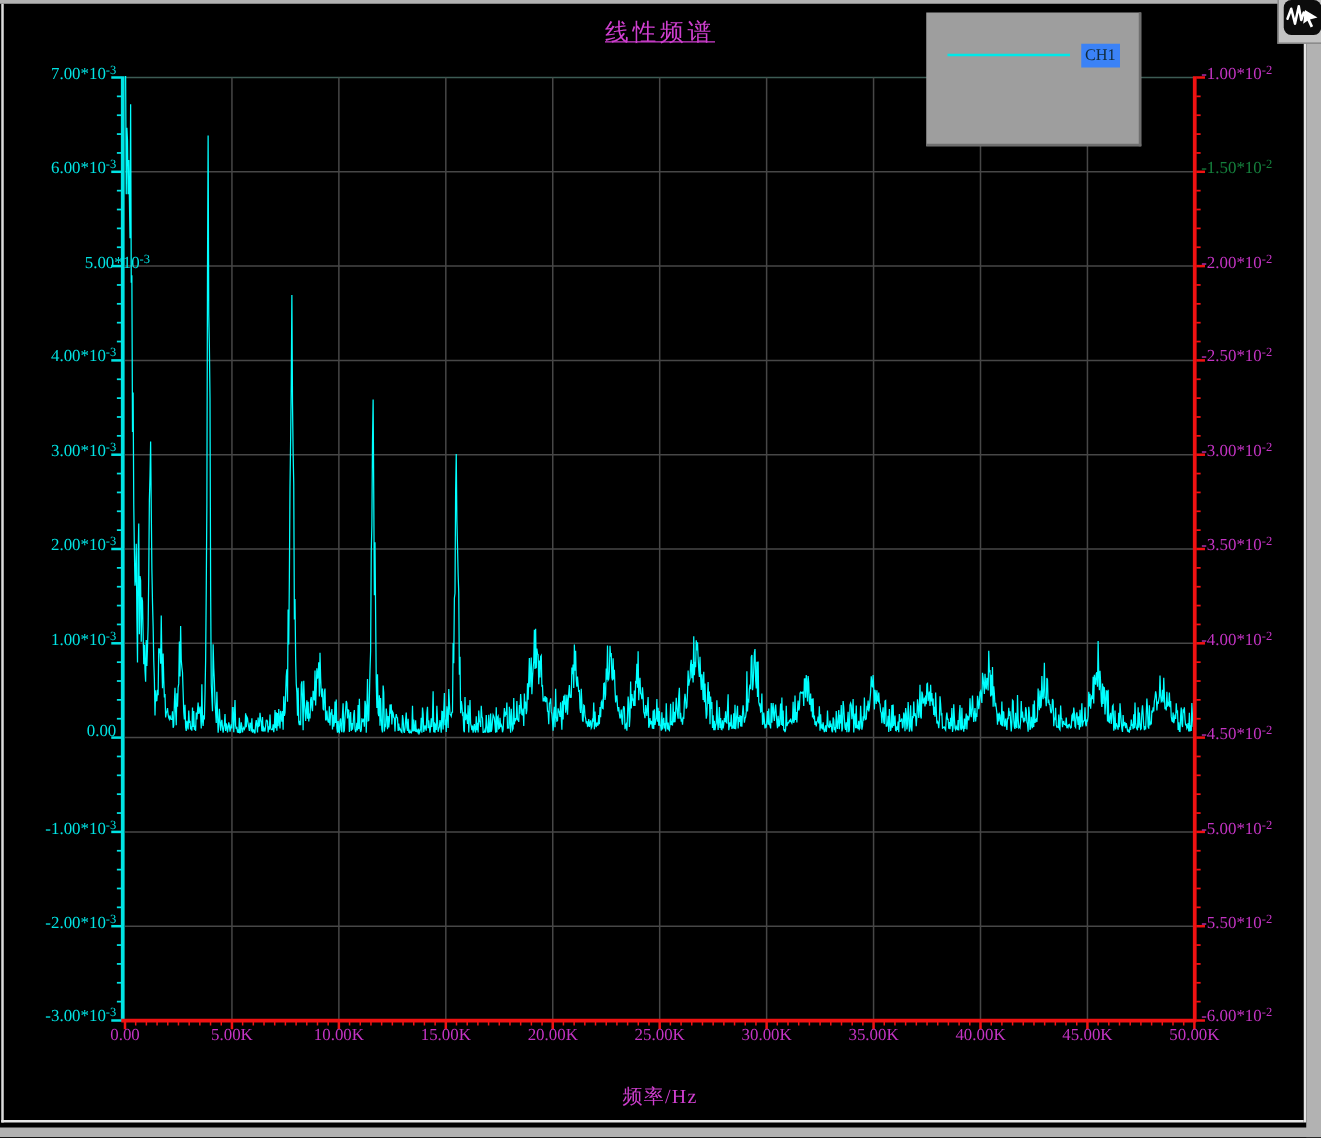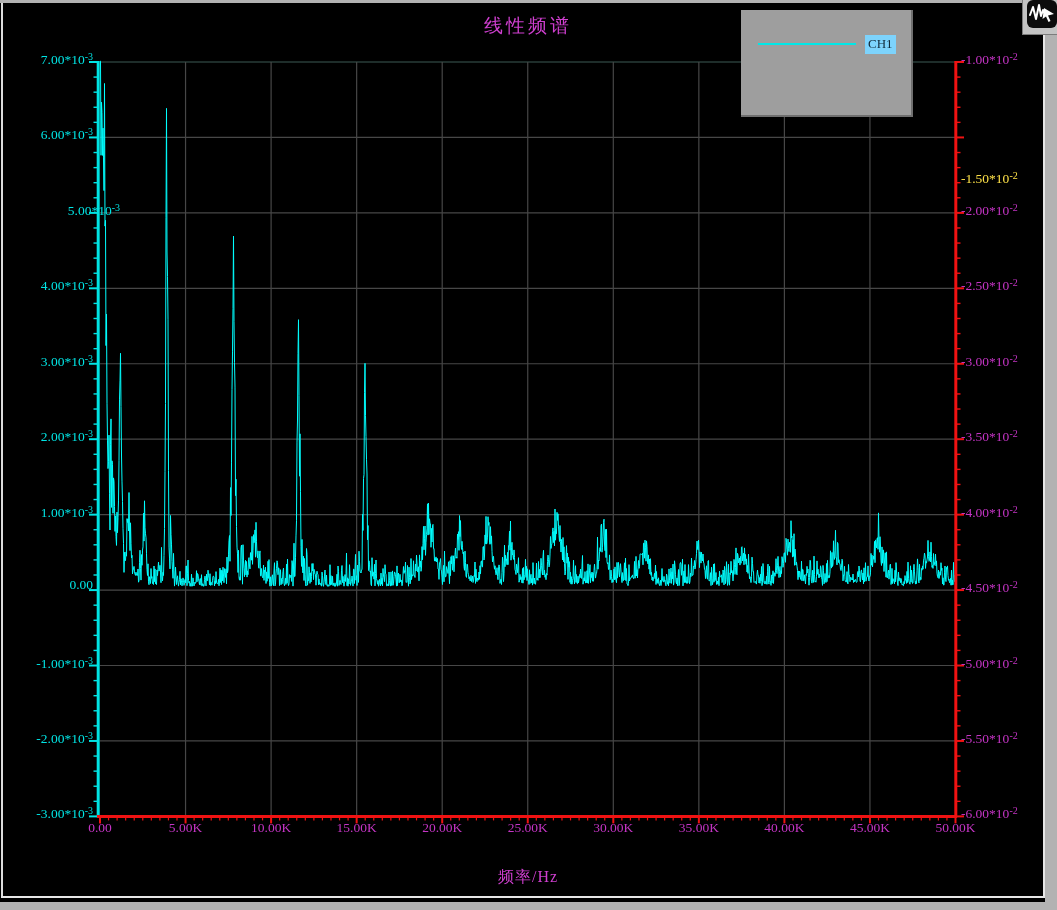--- a/index.html
+++ b/index.html
@@ -273,41 +273,41 @@
       <line x1="895.6149999999999" y1="817.4" x2="895.6149999999999" y2="820.4" stroke="#f01212" stroke-width="1.2"></line>
       <line x1="904.17" y1="817.4" x2="904.17" y2="820.4" stroke="#f01212" stroke-width="1.2"></line>
       <line x1="912.7249999999999" y1="817.4" x2="912.7249999999999" y2="820.4" stroke="#f01212" stroke-width="1.2"></line>
       <line x1="921.28" y1="817.4" x2="921.28" y2="820.4" stroke="#f01212" stroke-width="1.2"></line>
       <line x1="929.8349999999999" y1="817.4" x2="929.8349999999999" y2="820.4" stroke="#f01212" stroke-width="1.2"></line>
       <line x1="938.3899999999999" y1="817.4" x2="938.3899999999999" y2="820.4" stroke="#f01212" stroke-width="1.2"></line>
       <line x1="946.9449999999999" y1="817.4" x2="946.9449999999999" y2="820.4" stroke="#f01212" stroke-width="1.2"></line>
       <line x1="955.5" y1="817.4" x2="955.5" y2="823.4" stroke="#f01212" stroke-width="2"></line>
     </svg>
 
-  <div class="abs" id="chart-title" style="color: rgb(207, 63, 207);">线性频谱</div>
+  <div class="abs" id="chart-title" style="color: rgb(207, 63, 207); text-decoration: underline;">线性频谱</div>
 
   <div class="abs" id="legend">
     <div id="legend-line" style="background: rgb(0, 232, 232);"></div>
-    <div id="legend-chip" style="background: #7dd3fc;">CH1</div>
+    <div id="legend-chip" style="background: #3b82f6;">CH1</div>
   </div>
 
   <div class="abs" id="labels" style="left:0;top:0;width:1057px;height:910px;pointer-events:none;">
       <div class="abs ytick-left" style="top: 50px; color: rgb(0, 228, 228);">7.00*10<sup>-3</sup></div>
       <div class="abs ytick-left" style="top: 125.44px; color: rgb(0, 228, 228);">6.00*10<sup>-3</sup></div>
       <div class="abs ytick-left" style="top: 200.88px; color: rgb(0, 228, 228); padding-left: 27px;">5.00*10<sup>-3</sup></div>
       <div class="abs ytick-left" style="top: 276.32px; color: rgb(0, 228, 228);">4.00*10<sup>-3</sup></div>
       <div class="abs ytick-left" style="top: 351.76px; color: rgb(0, 228, 228);">3.00*10<sup>-3</sup></div>
       <div class="abs ytick-left" style="top: 427.2px; color: rgb(0, 228, 228);">2.00*10<sup>-3</sup></div>
       <div class="abs ytick-left" style="top: 502.64px; color: rgb(0, 228, 228);">1.00*10<sup>-3</sup></div>
       <div class="abs ytick-left" style="top: 578.08px; color: rgb(0, 228, 228);">0.00</div>
       <div class="abs ytick-left" style="top: 653.52px; color: rgb(0, 228, 228);">-1.00*10<sup>-3</sup></div>
       <div class="abs ytick-left" style="top: 728.96px; color: rgb(0, 228, 228);">-2.00*10<sup>-3</sup></div>
       <div class="abs ytick-left" style="top: 804.4px; color: rgb(0, 228, 228); text-align: right;">-3.00*10<sup>-3</sup></div>
       <div class="abs ytick-right" style="top: 50px; color: rgb(196, 52, 196);">-1.00*10<sup>-2</sup></div>
-      <div class="abs ytick-right" style="top: 125.44px; color: #fde047; margin-top: 44px;">-1.50*10<sup>-2</sup></div>
+      <div class="abs ytick-right" style="top: 125.44px; color: #15803d;">-1.50*10<sup>-2</sup></div>
       <div class="abs ytick-right" style="top: 200.88px; color: rgb(196, 52, 196);">-2.00*10<sup>-2</sup></div>
       <div class="abs ytick-right" style="top: 276.32px; color: rgb(196, 52, 196);">-2.50*10<sup>-2</sup></div>
       <div class="abs ytick-right" style="top: 351.76px; color: rgb(196, 52, 196);">-3.00*10<sup>-2</sup></div>
       <div class="abs ytick-right" style="top: 427.2px; color: rgb(196, 52, 196); font-family: Liberation Serif, serif;">-3.50*10<sup>-2</sup></div>
       <div class="abs ytick-right" style="top: 502.64px; color: rgb(196, 52, 196);">-4.00*10<sup>-2</sup></div>
       <div class="abs ytick-right" style="top: 578.08px; color: rgb(196, 52, 196);">-4.50*10<sup>-2</sup></div>
       <div class="abs ytick-right" style="top: 653.52px; color: rgb(196, 52, 196);">-5.00*10<sup>-2</sup></div>
       <div class="abs ytick-right" style="top: 728.96px; color: rgb(196, 52, 196);">-5.50*10<sup>-2</sup></div>
       <div class="abs ytick-right" style="top: 804.4px; color: rgb(196, 52, 196);">-6.00*10<sup>-2</sup></div>
       <div class="abs xtick" style="top: 821.4px; left: 65px; color: rgb(196, 52, 196);">0.00</div>

